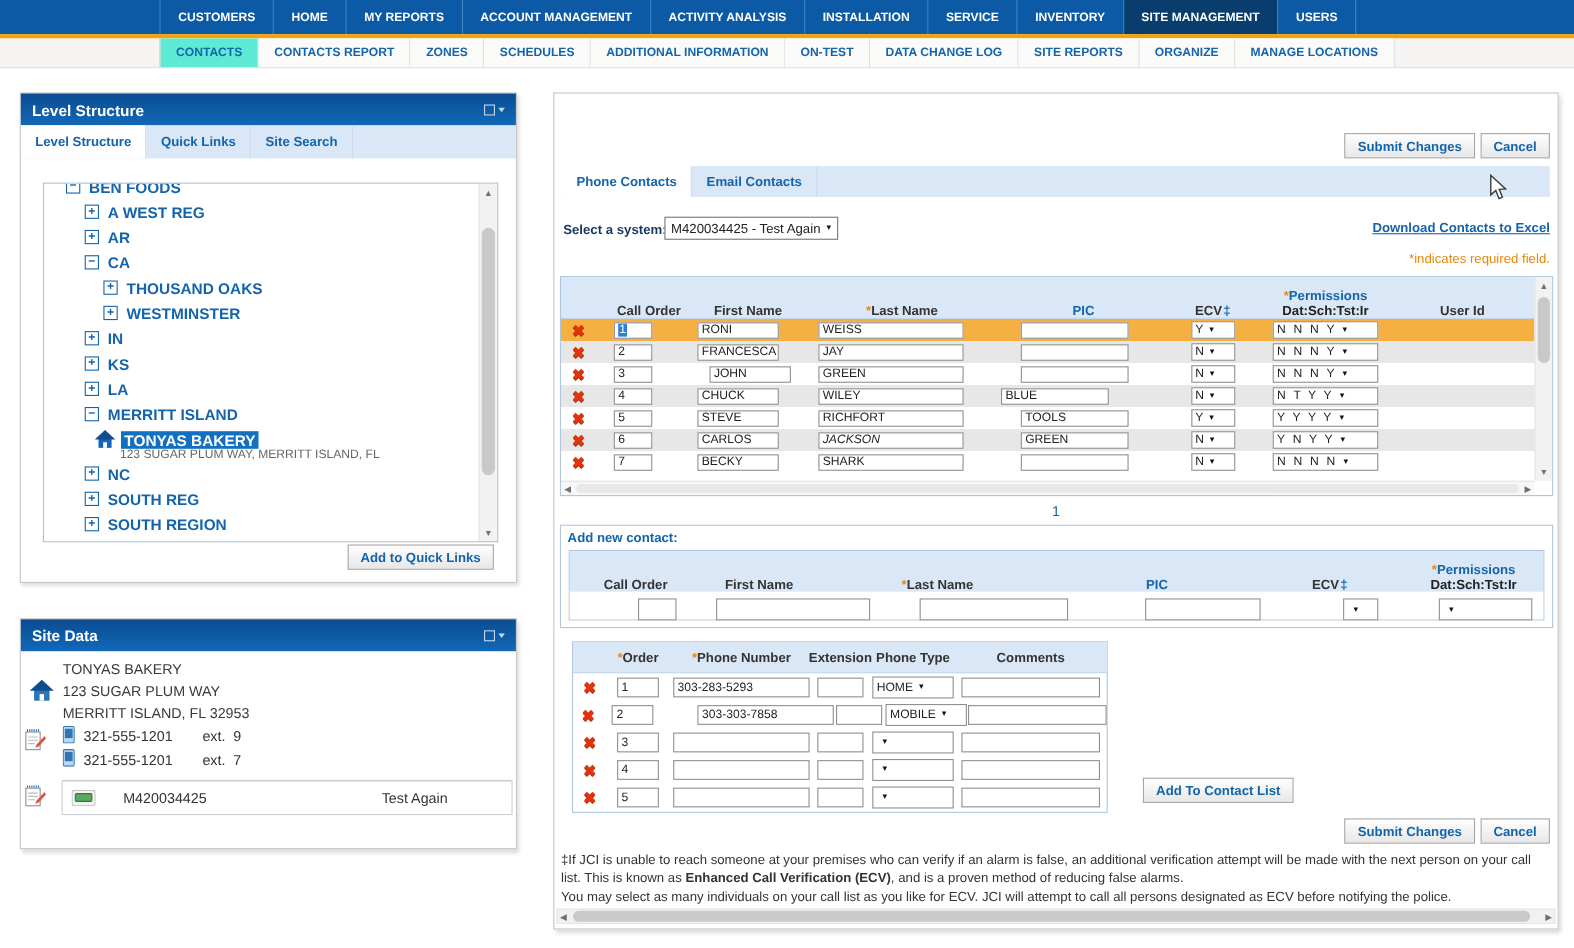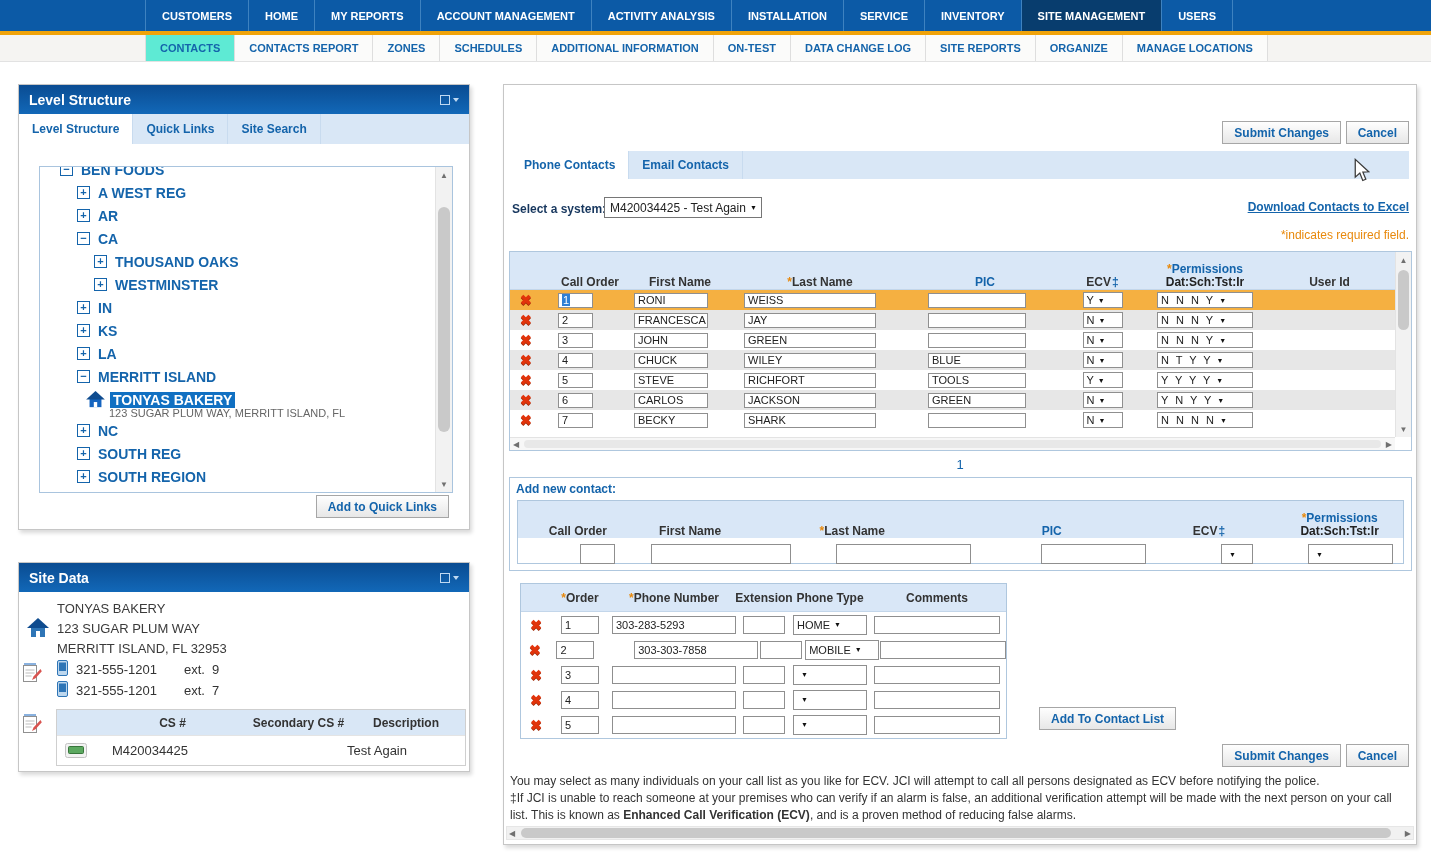--- a/index.html
+++ b/index.html
@@ -316,26 +316,20 @@
         </g>
         <g stroke="#BDBDBD">
           <line x1="3.5" y1="9" x2="12.5" y2="9"></line>
           <line x1="3.5" y1="12" x2="12.5" y2="12"></line>
           <line x1="3.5" y1="15" x2="9.5" y2="15"></line>
         </g>
         <path d="M18.5 8 L11.5 15.5 L10 19 L13.5 17.3 L19.8 10.3 Z" fill="#D9534F"></path>
       </svg>
   </span>
   <div class="sd-table">
-    <div class="sd-th">
-        <div class="sd-c" style="width: 38px;"></div>
-        <div class="sd-c" style="width: 155px;">CS #</div>
-        <div class="sd-c" style="width: 97px;">Secondary CS #</div>
-        <div class="sd-c" style="width: 118px;">Description</div>
-      </div>
     <div>
         <div class="sd-tr">
           <div class="sd-c" style="width: 38px;">
             <svg width="22" height="15" viewBox="0 0 22 15">
               <rect x="0.5" y="0.5" width="21" height="14" rx="2" fill="#F2F2F2" stroke="#C2C2C2"></rect>
               <rect x="3.5" y="3.5" width="15" height="7" rx="1" fill="#5BA85F" stroke="#37753B"></rect>
             </svg>
           </div>
           <div class="sd-c" style="width: 155px; justify-content: flex-start; padding-left: 17px;">M420034425</div>
           <div class="sd-c" style="width: 97px;"></div>
@@ -469,21 +463,21 @@
           </div>
           <div class="tcell" style="width: 129px;"></div>
         </div>
         <div class="trow">
           <div class="tcell" style="width: 40px;">
             <span class="xdel">✖</span>
           </div>
           <div class="tcell" style="width: 80px;">
             <div class="tin" style="width: 35px; margin-left: 8px;">3</div>
           </div>
-          <div class="tcell" style="width: 100px;">
+          <div class="tcell" style="width: 100px; justify-content: center;">
             <div class="tin" style="width: 74px; margin-left: 4px;">JOHN</div>
           </div>
           <div class="tcell" style="width: 180px;">
             <div class="tin" style="width: 132px; margin-left: 14px;">GREEN</div>
           </div>
           <div class="tcell" style="width: 150px;">
             <div class="tin" style="width: 98px; margin-left: 18px;"></div>
           </div>
           <div class="tcell cen" style="width: 85px;">
             <div class="fsel" style="width: 40px;">
@@ -506,21 +500,21 @@
           <div class="tcell" style="width: 80px;">
             <div class="tin" style="width: 35px; margin-left: 8px;">4</div>
           </div>
           <div class="tcell" style="width: 100px;">
             <div class="tin" style="width: 74px; margin-left: 4px;">CHUCK</div>
           </div>
           <div class="tcell" style="width: 180px;">
             <div class="tin" style="width: 132px; margin-left: 14px;">WILEY</div>
           </div>
           <div class="tcell" style="width: 150px;">
-            <div class="tin" style="width: 98px; margin-left: 18px;">BLUE</div>
+            <div class="tin" style="width: 98px; ">BLUE</div>
           </div>
           <div class="tcell cen" style="width: 85px;">
             <div class="fsel" style="width: 40px;">
               <span class="fv">N</span>
               <span class="car">▼</span>
             </div>
           </div>
           <div class="tcell cen" style="width: 120px;">
             <div class="fsel perm" style="width: 96px;">
               <span class="fv">N T Y Y</span>
@@ -563,21 +557,21 @@
           <div class="tcell" style="width: 40px;">
             <span class="xdel">✖</span>
           </div>
           <div class="tcell" style="width: 80px;">
             <div class="tin" style="width: 35px; margin-left: 8px;">6</div>
           </div>
           <div class="tcell" style="width: 100px;">
             <div class="tin" style="width: 74px; margin-left: 4px;">CARLOS</div>
           </div>
           <div class="tcell" style="width: 180px;">
-            <div class="tin" style="width: 132px; margin-left: 14px;">JACKSON</div>
+            <div class="tin" style="width: 132px; margin-left: 14px; font-style: italic;">JACKSON</div>
           </div>
           <div class="tcell" style="width: 150px;">
             <div class="tin" style="width: 98px; margin-left: 18px;">GREEN</div>
           </div>
           <div class="tcell cen" style="width: 85px;">
             <div class="fsel" style="width: 40px;">
               <span class="fv">N</span>
               <span class="car">▼</span>
             </div>
           </div>
@@ -840,22 +834,22 @@
           </div>
         </div>
       </div>
   </div>
 
   <div class="btn addlist">Add To Contact List</div>
   <div class="btn sc-submit-bot">Submit Changes</div>
   <div class="btn sc-cancel-bot">Cancel</div>
 
   <div class="footnote">
+      <div class="fline"><span>‡If JCI is unable to reach someone at your premises who can verify if an alarm is false, an additional verification attempt will be made with the next person on your call list. This is known as </span><span class="fbold">Enhanced Call Verification (ECV)</span><span>, and is a proven method of reducing false alarms.</span></div>
       <div class="fline"><span>You may select as many individuals on your call list as you like for ECV. JCI will attempt to call all persons designated as ECV before notifying the police.</span></div>
-      <div class="fline"><span>‡If JCI is unable to reach someone at your premises who can verify if an alarm is false, an additional verification attempt will be made with the next person on your call list. This is known as </span><span class="fbold">Enhanced Call Verification (ECV)</span><span>, and is a proven method of reducing false alarms.</span></div>
     </div>
 
   <div class="bigsb">
     <span class="arr l">◀</span>
     <div class="thumb"></div>
     <span class="arr r">▶</span>
   </div>
 </div>
 
 <div class="cursor">

